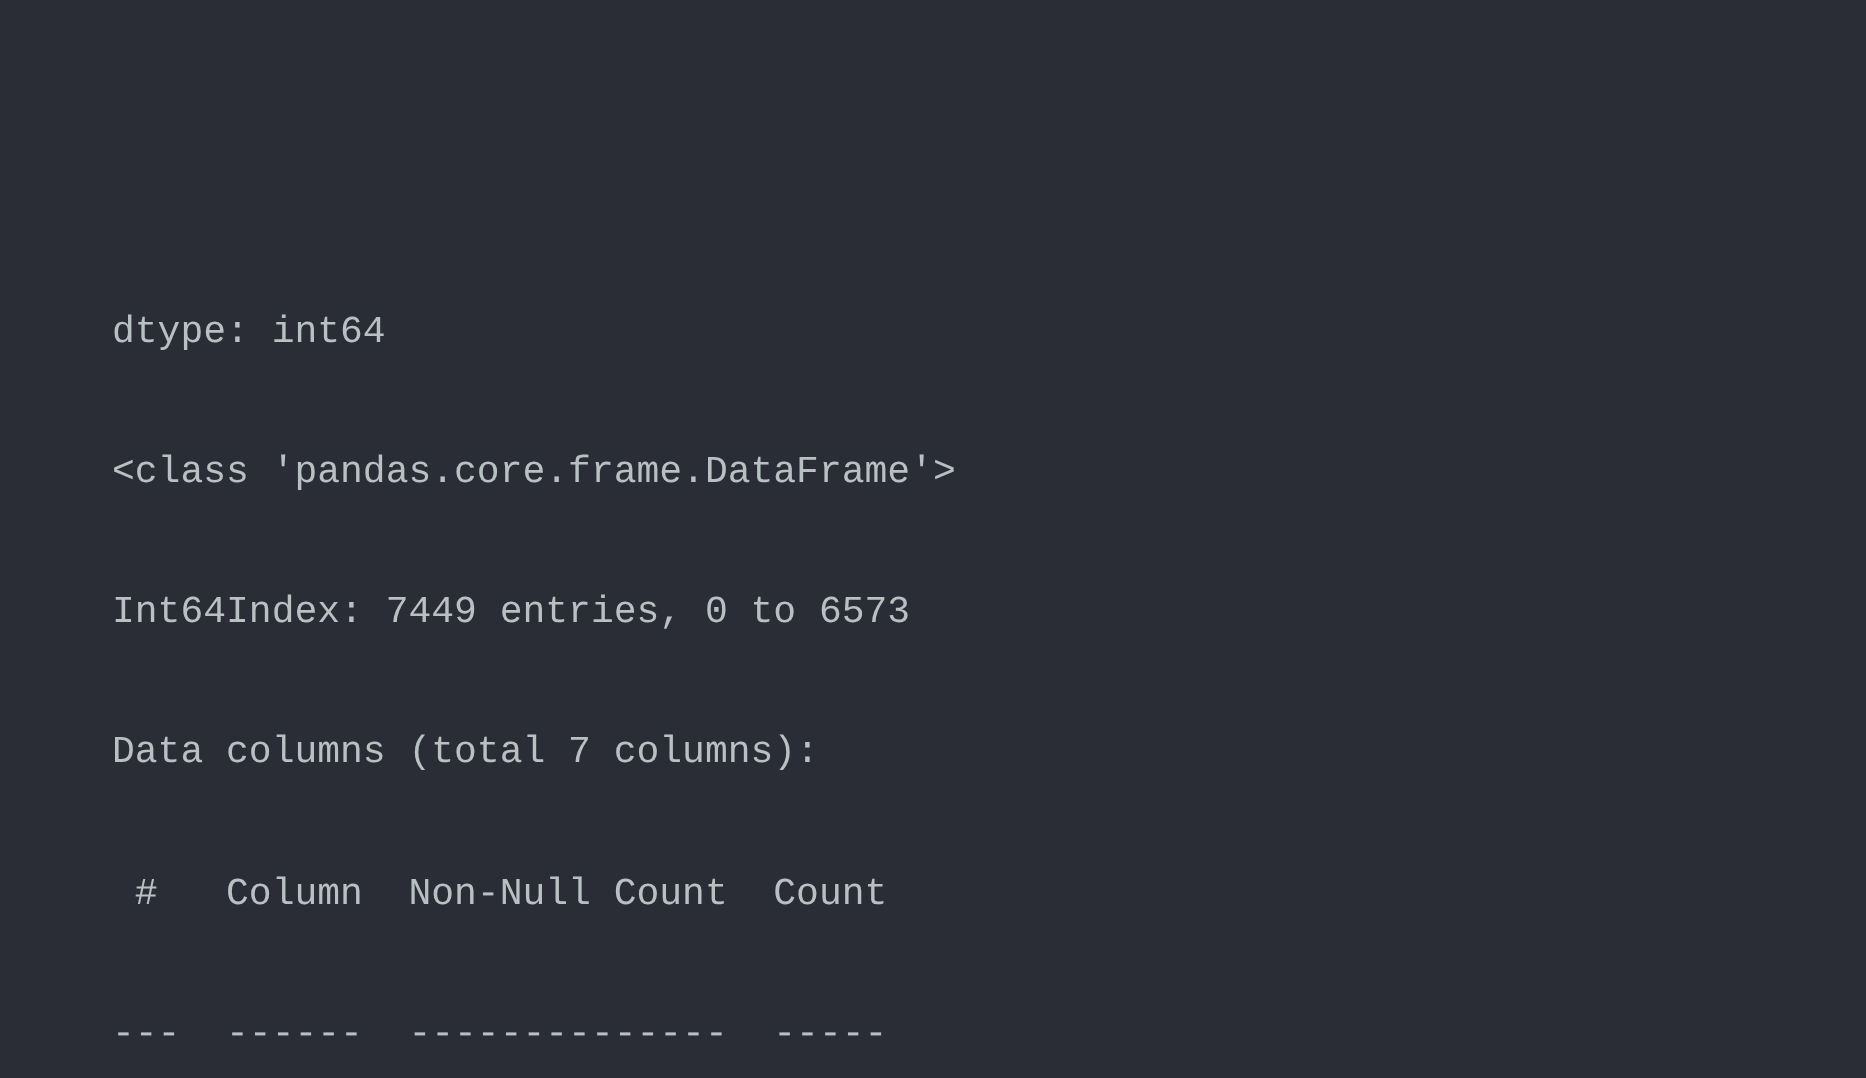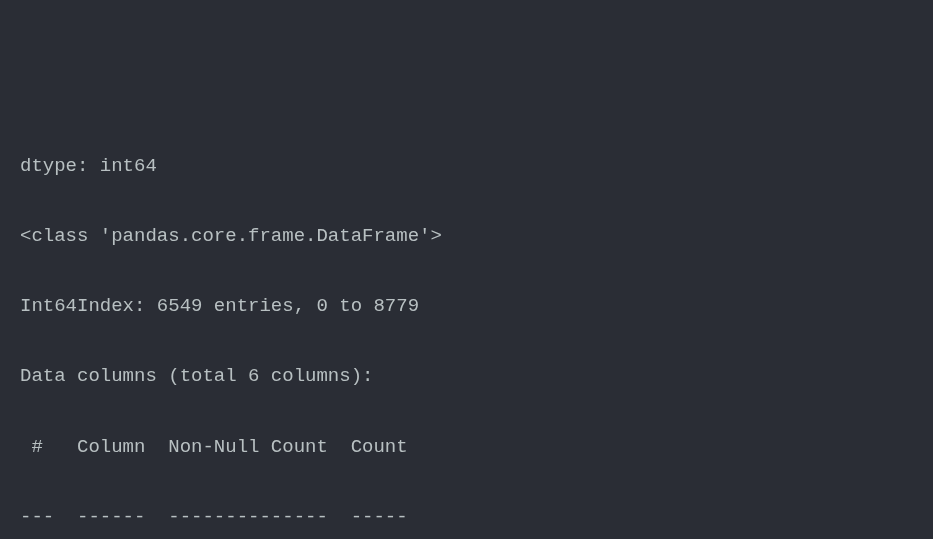--- a/index.html
+++ b/index.html
@@ -14,31 +14,32 @@
       font-size: 19px;
       line-height: 1.85;
       padding: 8px 20px;
       white-space: pre;
       overflow: hidden;
       width: 933px;
       height: 539px;
     }
     .output-line {
       white-space: pre;
+      margin-left: 36px;
     }
   </style>
 </head>
 <body>
 
 
 
 <div class="output-line">dtype: int64</div>
 <div class="output-line">&lt;class 'pandas.core.frame.DataFrame'&gt;</div>
-<div class="output-line">Int64Index: 6549 entries, 0 to 8779</div>
-<div class="output-line">Data columns (total 6 columns):</div>
+<div class="output-line">Int64Index: 7449 entries, 0 to 6573</div>
+<div class="output-line">Data columns (total 7 columns):</div>
 <div class="output-line"> #   Column  Non-Null Count  Count         </div>
 <div class="output-line">---  ------  --------------  -----         </div>
 
 
 
 
 
 
 
 

